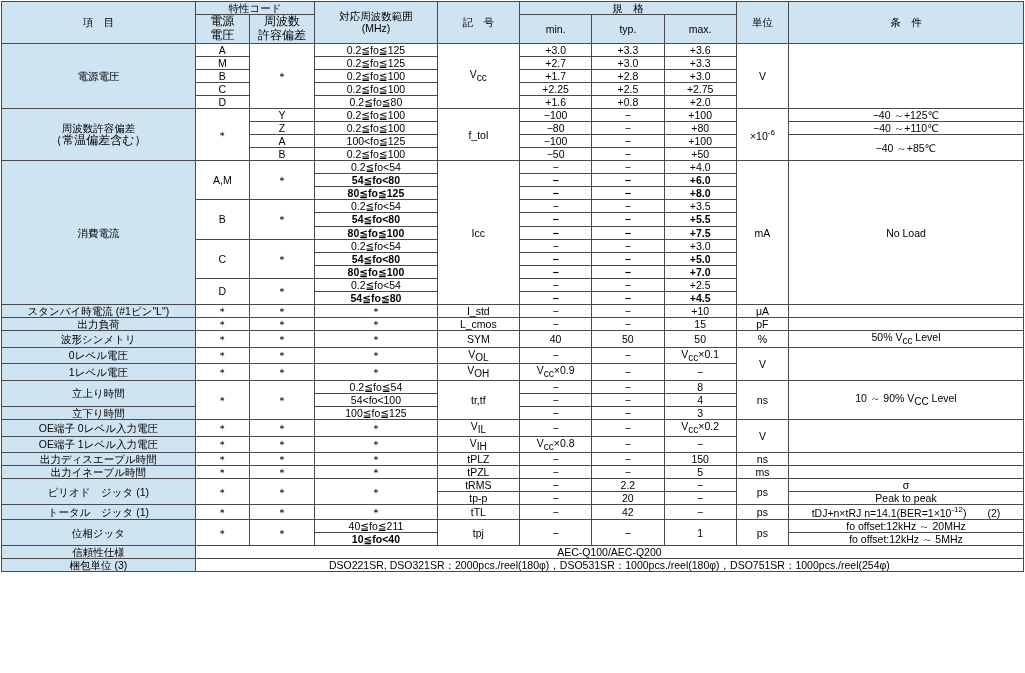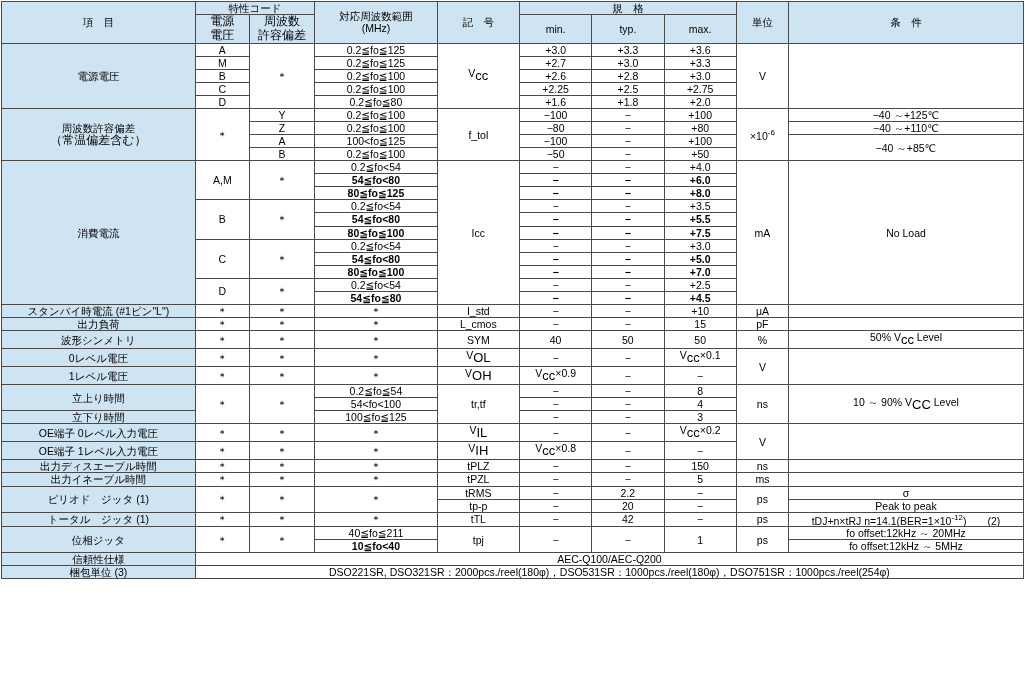--- a/index.html
+++ b/index.html
@@ -15,21 +15,21 @@
     vertical-align:middle;
     line-height:1.15;
     overflow:hidden;
     white-space:nowrap;
   }
   thead th{background:#cfe4f2;font-weight:normal;font-size:11.5px;}
   td.hdr-left{background:#cfe4f2;text-align:left;padding-left:6px;font-size:11px;margin-left:36px;}
   td.cond{text-align:left;padding-left:5px;}
   td.dashed-b{border-bottom:1px dashed #777;}
   td.dashed-t{border-top:1px dashed #777;font-weight:bold;}
-  .sub{font-size:13px;vertical-align:sub;}
+  .sub{font-size:10px;vertical-align:sub;}
   .sup{font-size:8px;vertical-align:super;}
   .small{font-size:12px;}
   .tiny{font-size:8.5px;}
 </style>
 </head>
 <body>
 
 <div id="sheet">
 <table class="spec">
   <colgroup>
@@ -79,36 +79,36 @@
     <tr>
       <td>M</td>
       <td>0.2≦fo≦125</td>
       <td>+2.7</td>
       <td>+3.0</td>
       <td>+3.3</td>
     </tr>
     <tr>
       <td>B</td>
       <td>0.2≦fo≦100</td>
-      <td>+2.6</td>
+      <td>+1.7</td>
       <td>+2.8</td>
       <td>+3.0</td>
     </tr>
     <tr>
       <td>C</td>
       <td>0.2≦fo≦100</td>
       <td>+2.25</td>
       <td>+2.5</td>
       <td>+2.75</td>
     </tr>
     <tr>
       <td>D</td>
       <td>0.2≦fo≦80</td>
       <td>+1.6</td>
-      <td>+1.8</td>
+      <td>+0.8</td>
       <td>+2.0</td>
     </tr>
 
     <tr>
       <td class="hdr-left" rowspan="4">
         <span>周波数許容偏差</span><br>
         <span class="small">（常温偏差含む）</span>
       </td>
       <td rowspan="4">＊</td>
       <td>Y</td>

